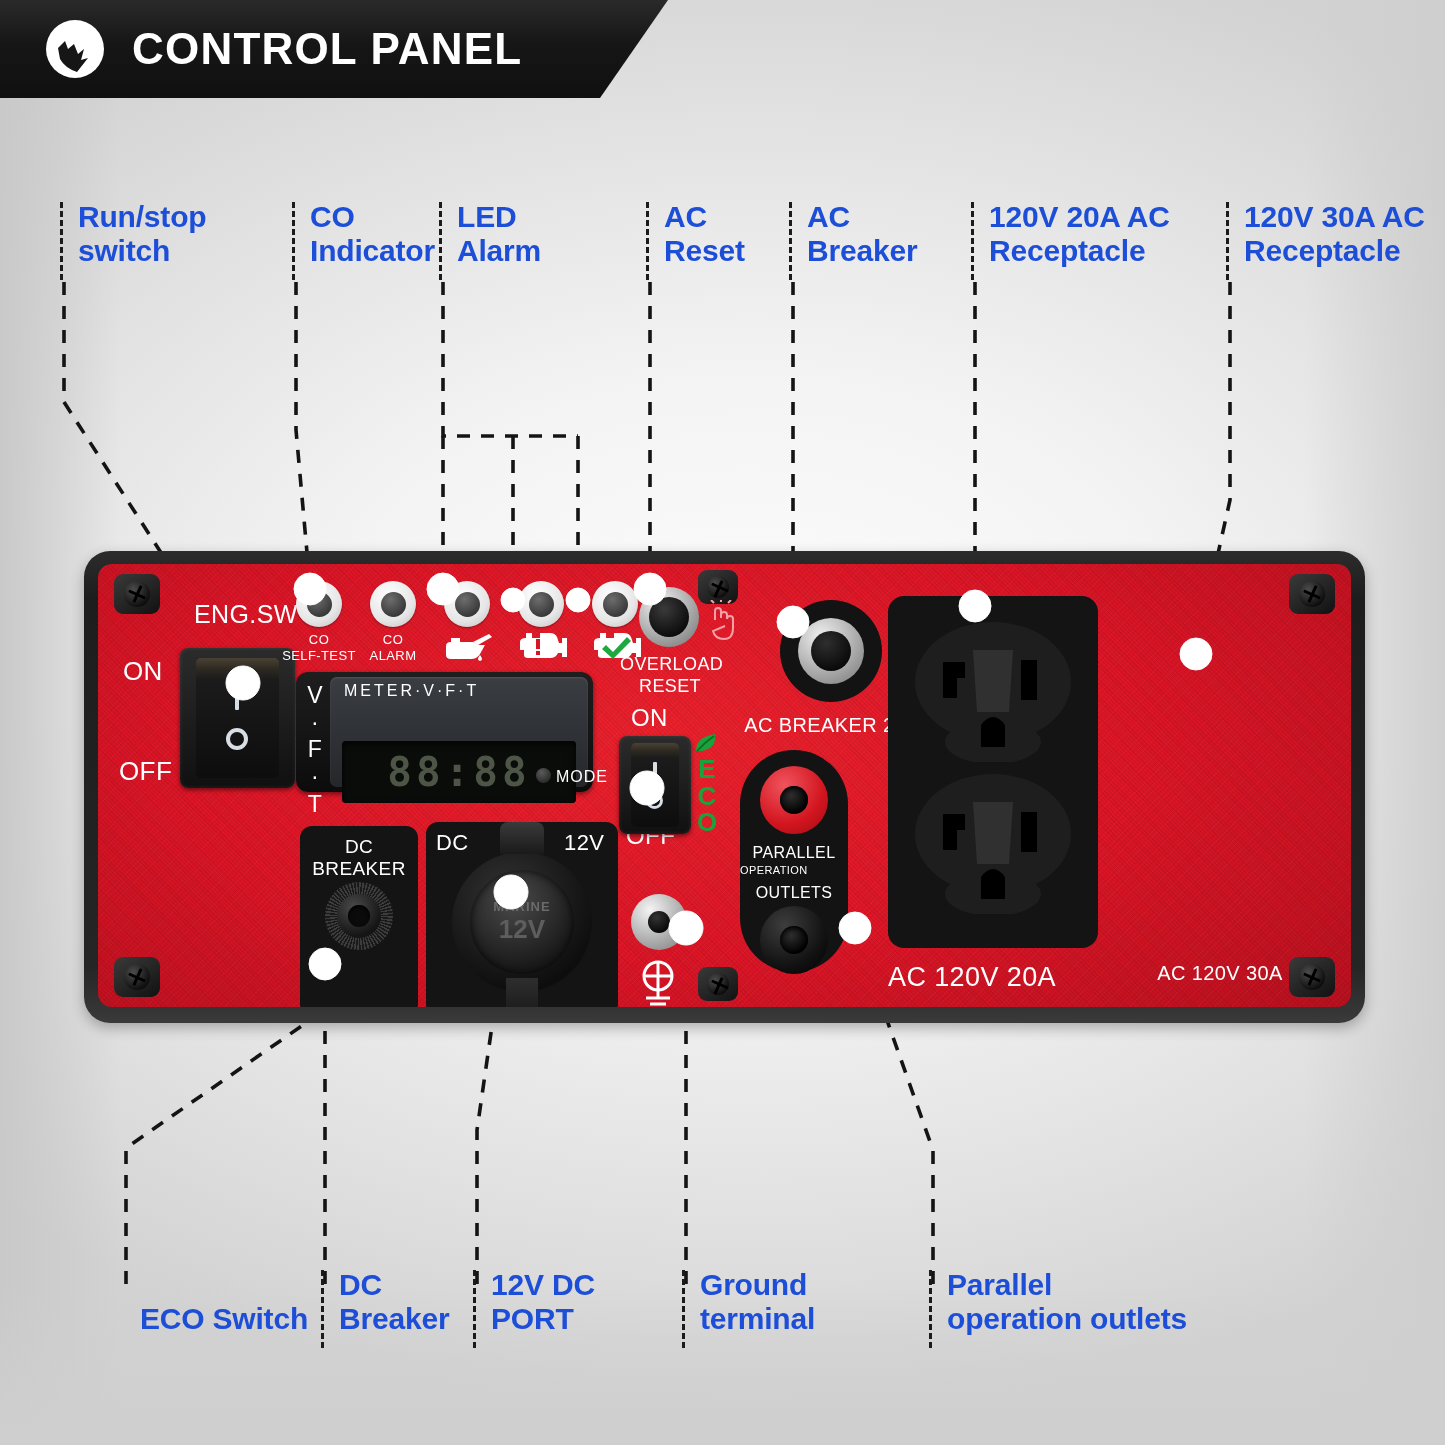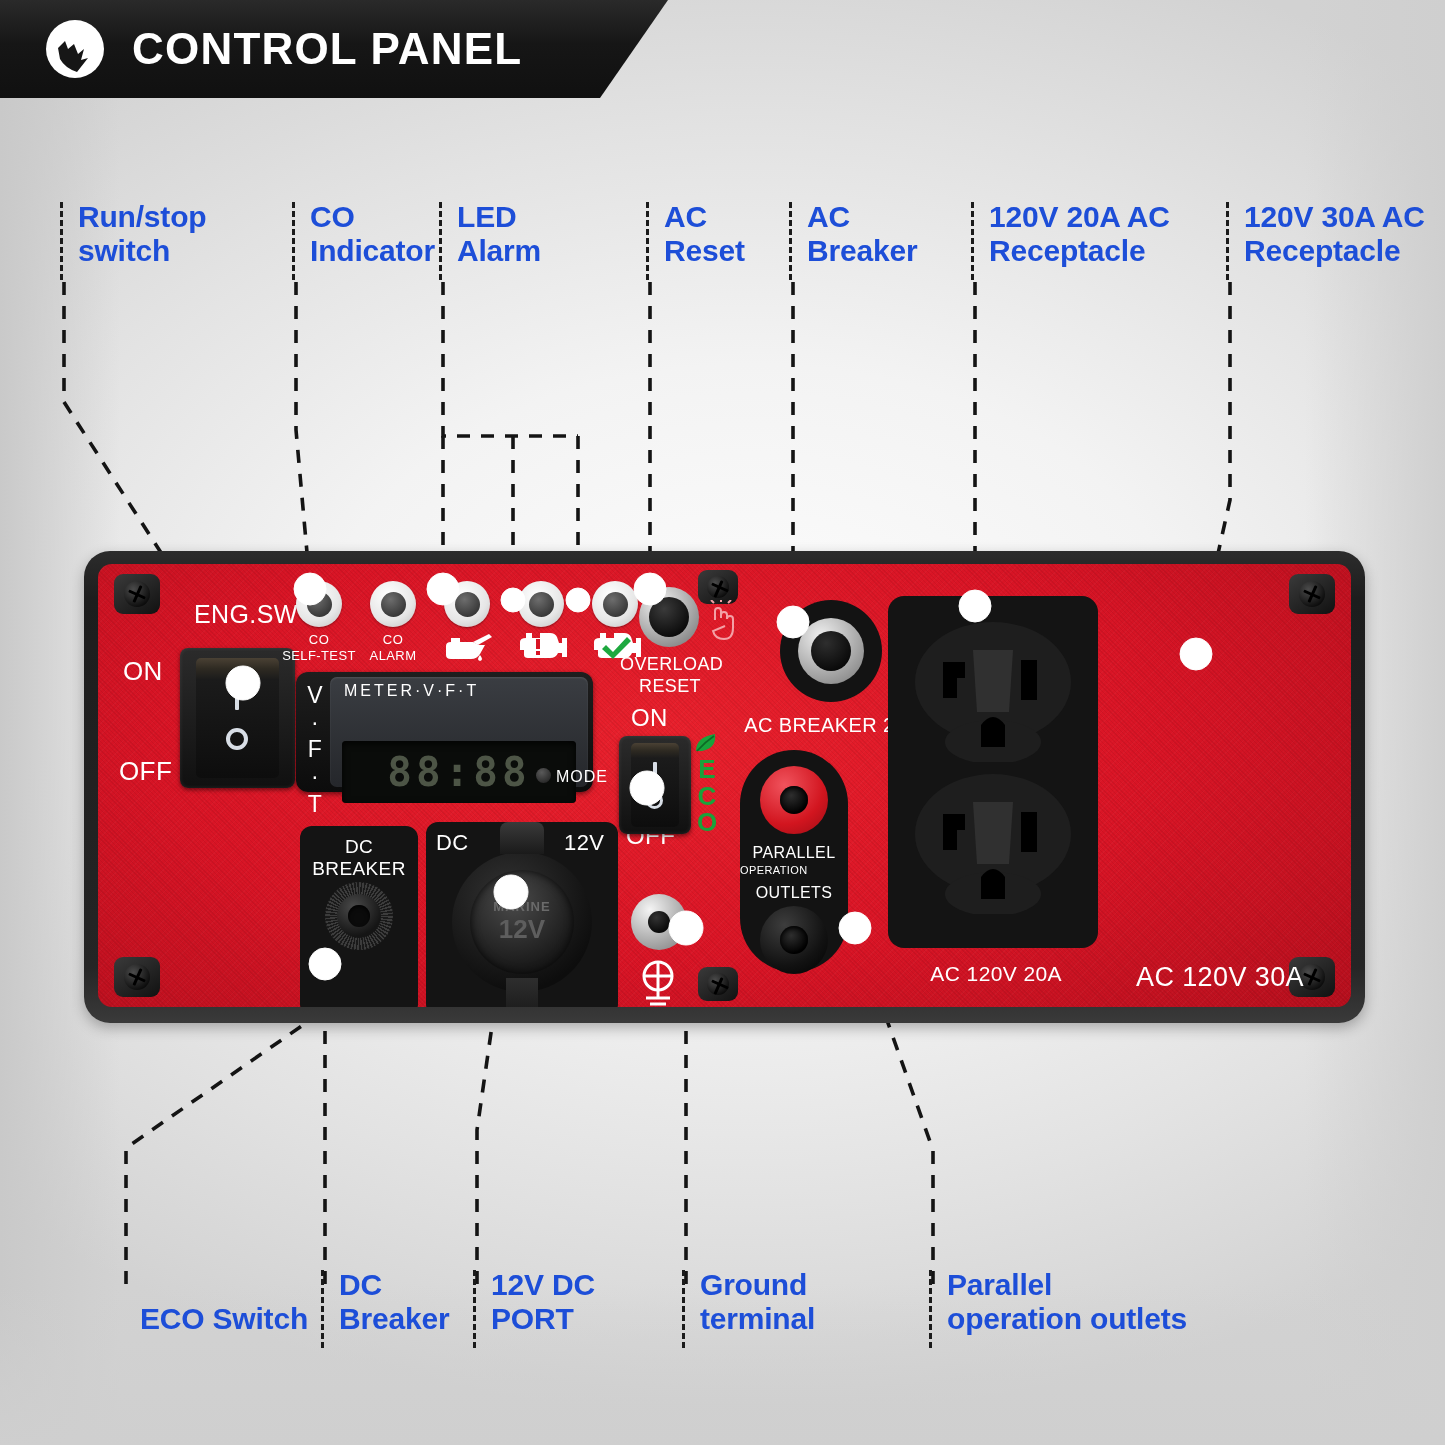--- a/index.html
+++ b/index.html
@@ -428,23 +428,23 @@
       <div style="position:absolute; left:815px; top:208px; width:160px; height:142px;">
         <svg width="160" height="142" viewBox="0 0 160 142">
           <ellipse cx="80" cy="62" rx="78" ry="60" fill="#1e1e1e"></ellipse>
           <ellipse cx="80" cy="122" rx="48" ry="22" fill="#1e1e1e"></ellipse>
           <path d="M30 42 L30 58 L52 58 L52 42 Z M30 58 L30 78 L44 78 L44 58 Z" fill="#000"></path>
           <path d="M108 40 L108 80 L124 80 L124 40 Z" fill="#000"></path>
           <path d="M68 105 q12 -16 24 0 l0 22 l-24 0 Z" fill="#000"></path>
           <path d="M60 30 L100 30 L96 92 L64 92 Z" fill="#3a3a3a" opacity=".65"></path>
         </svg>
       </div>
-      <div class="wtxt" style="left:754px; top:398px; width:210px; text-align:right; font-size:21px;">AC 120V 20A</div>
-
-      <div class="wtxt" style="left:1012px; top:398px; width:220px; text-align:center; font-size:27px;">AC 120V 30A</div>
+      <div class="wtxt" style="left:790px; top:398px; width:210px; text-align:left; font-size:27px;">AC 120V 20A</div>
+
+      <div class="wtxt" style="left:1012px; top:398px; width:220px; text-align:center; font-size:20px;">AC 120V 30A</div>
 
     </div>
   </div>
 
   <svg class="leaders" viewBox="0 0 1445 1445">
     <g fill="#ffffff" stroke="#ffffff" stroke-width="1">
       <circle cx="243" cy="683" r="17"></circle>
       <circle cx="310" cy="589" r="16"></circle>
       <circle cx="443" cy="589" r="16"></circle>
       <circle cx="513" cy="600" r="12"></circle>

